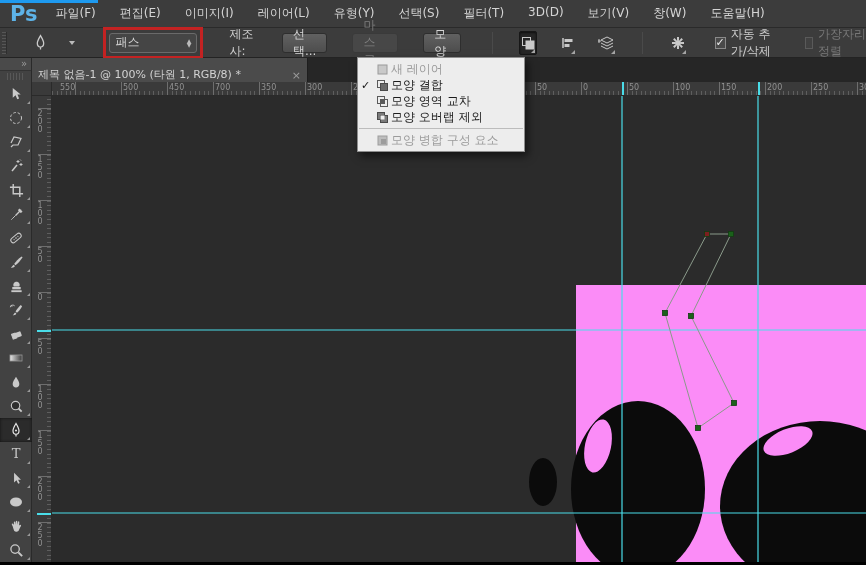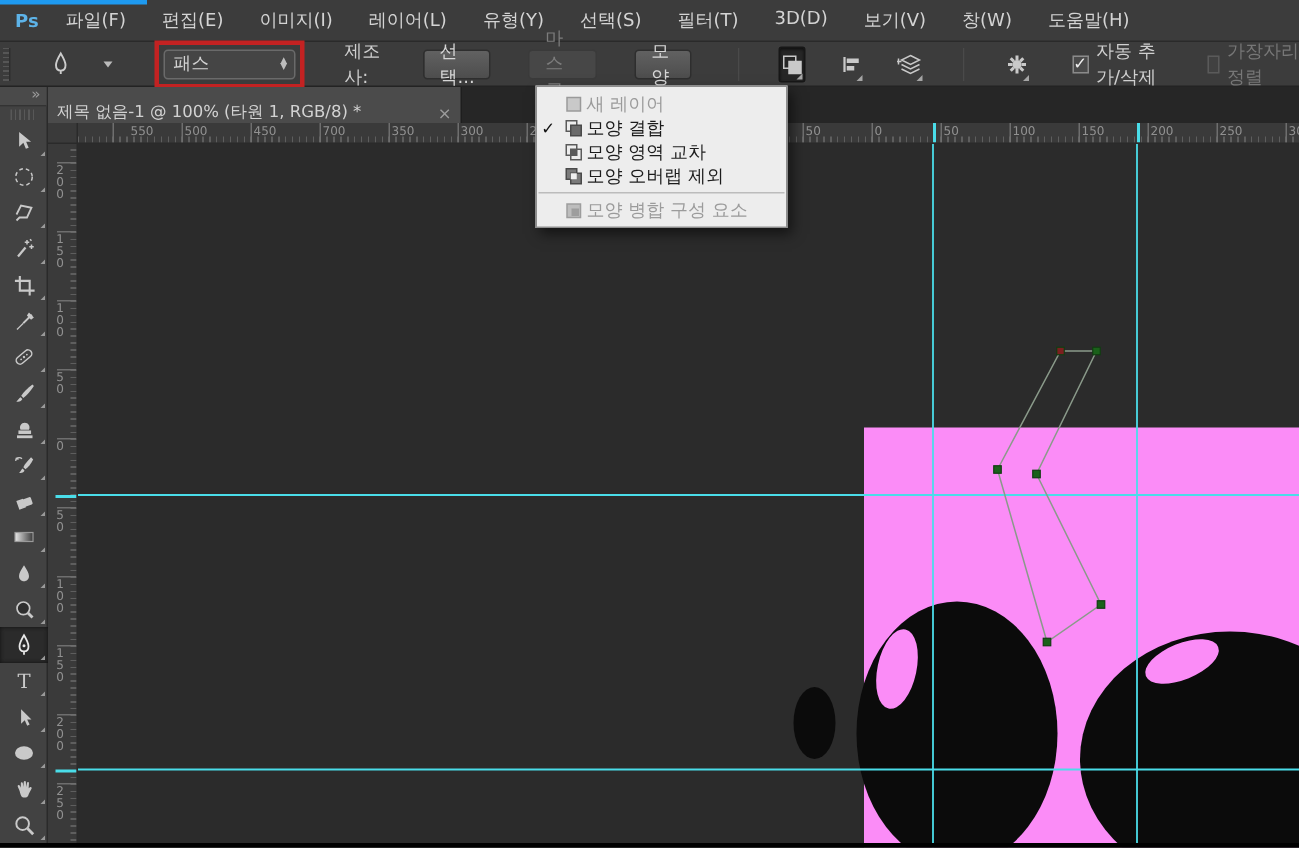--- a/index.html
+++ b/index.html
@@ -5,21 +5,21 @@
   * { margin:0; padding:0; box-sizing:border-box; }
   html,body { width:866px; height:565px; overflow:hidden; background:#282828;
     font-family:"DejaVu Sans","Liberation Sans",sans-serif; }
   #app { position:relative; width:866px; height:565px; background:#2b2b2b; overflow:hidden; }
   .abs { position:absolute; }
 
   
   #menubar { left:0; top:0; width:866px; height:28px; background:#3c3c3c; border-bottom:1px solid #2a2a2a;
     display:flex; align-items:center; }
   #blue-strip { left:0; top:0; width:98px; height:3px; background:#1e9af0; z-index:5; }
-  #ps-logo { color:#5db3e8; font-weight:bold; font-size:12px; margin:0 18px 0 10px; letter-spacing:0; }
+  #ps-logo { color:#5db3e8; font-weight:bold; font-size:21px; margin:0 18px 0 10px; letter-spacing:0; }
   .menu-item { color:#d4d4d4; font-size:12px; margin-right:24px; white-space:nowrap; cursor:default;text-align:center; }
 
   
   #optionsbar { left:0; top:28px; width:866px; height:30px; background:#3c3c3c; border-bottom:1px solid #232323;
     display:flex; align-items:center;gap:18px; }
   #opt-grip { width:7px; height:22px; margin-left:2px; background:repeating-linear-gradient(0deg,#565656 0 1px,transparent 1px 3px); border-right:1px solid #2e2e2e; }
   .tool-badge { width:28px; height:24px; margin-left:6px; display:flex; align-items:center; justify-content:center; color:#cccccc; }
   .mini-caret { width:0; height:0; border-left:3px solid transparent; border-right:3px solid transparent; border-top:4px solid #bbb; margin-left:2px; }
   #preset-wrap { position:relative; margin-left:10px; padding:3px; border:3px solid #c32222; }
   #preset-combo { width:88px; height:20px; background:#454545; border:1px solid #6a6a6a; border-radius:3px;
@@ -335,21 +335,21 @@
     <div id="doc-tab">
       <span class="title">제목 없음-1 @ 100% (타원 1, RGB/8) *</span>
       <span class="close">×</span>
     </div>
   </div>
 
   <div class="abs" id="ruler-corner"></div>
   <div class="abs" id="hruler">
       <div class="minor"></div>
       <div class="h-majortick" style="left: 23px;"></div>
-      <div class="h-label" style="left: 35px;">550</div>
+      <div class="h-label" style="left: 8px;">550</div>
       <div class="h-majortick" style="left: 69px;"></div>
       <div class="h-label" style="left: 71px;">500</div>
       <div class="h-majortick" style="left: 115px;"></div>
       <div class="h-label" style="left: 117px;">450</div>
       <div class="h-majortick" style="left: 161px;"></div>
       <div class="h-label" style="left: 163px;">700</div>
       <div class="h-majortick" style="left: 207px;"></div>
       <div class="h-label" style="left: 209px;">350</div>
       <div class="h-majortick" style="left: 253px;"></div>
       <div class="h-label" style="left: 255px;">300</div>

